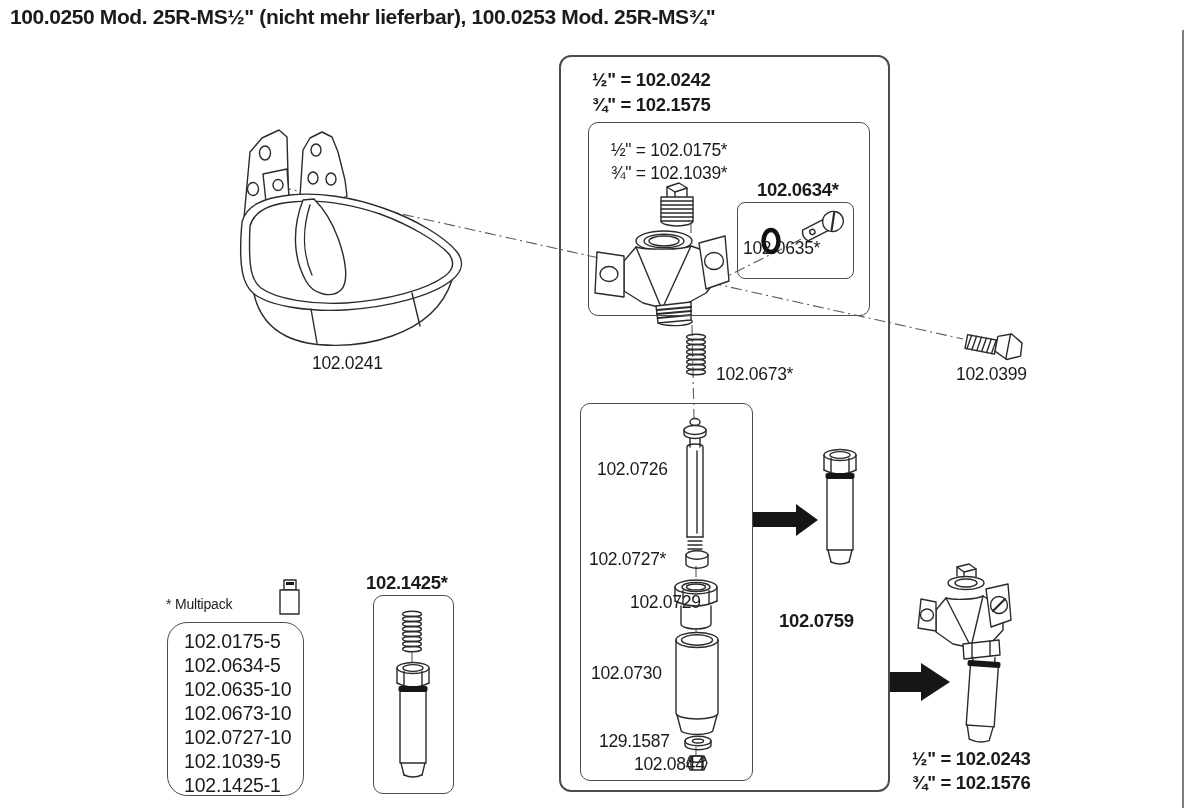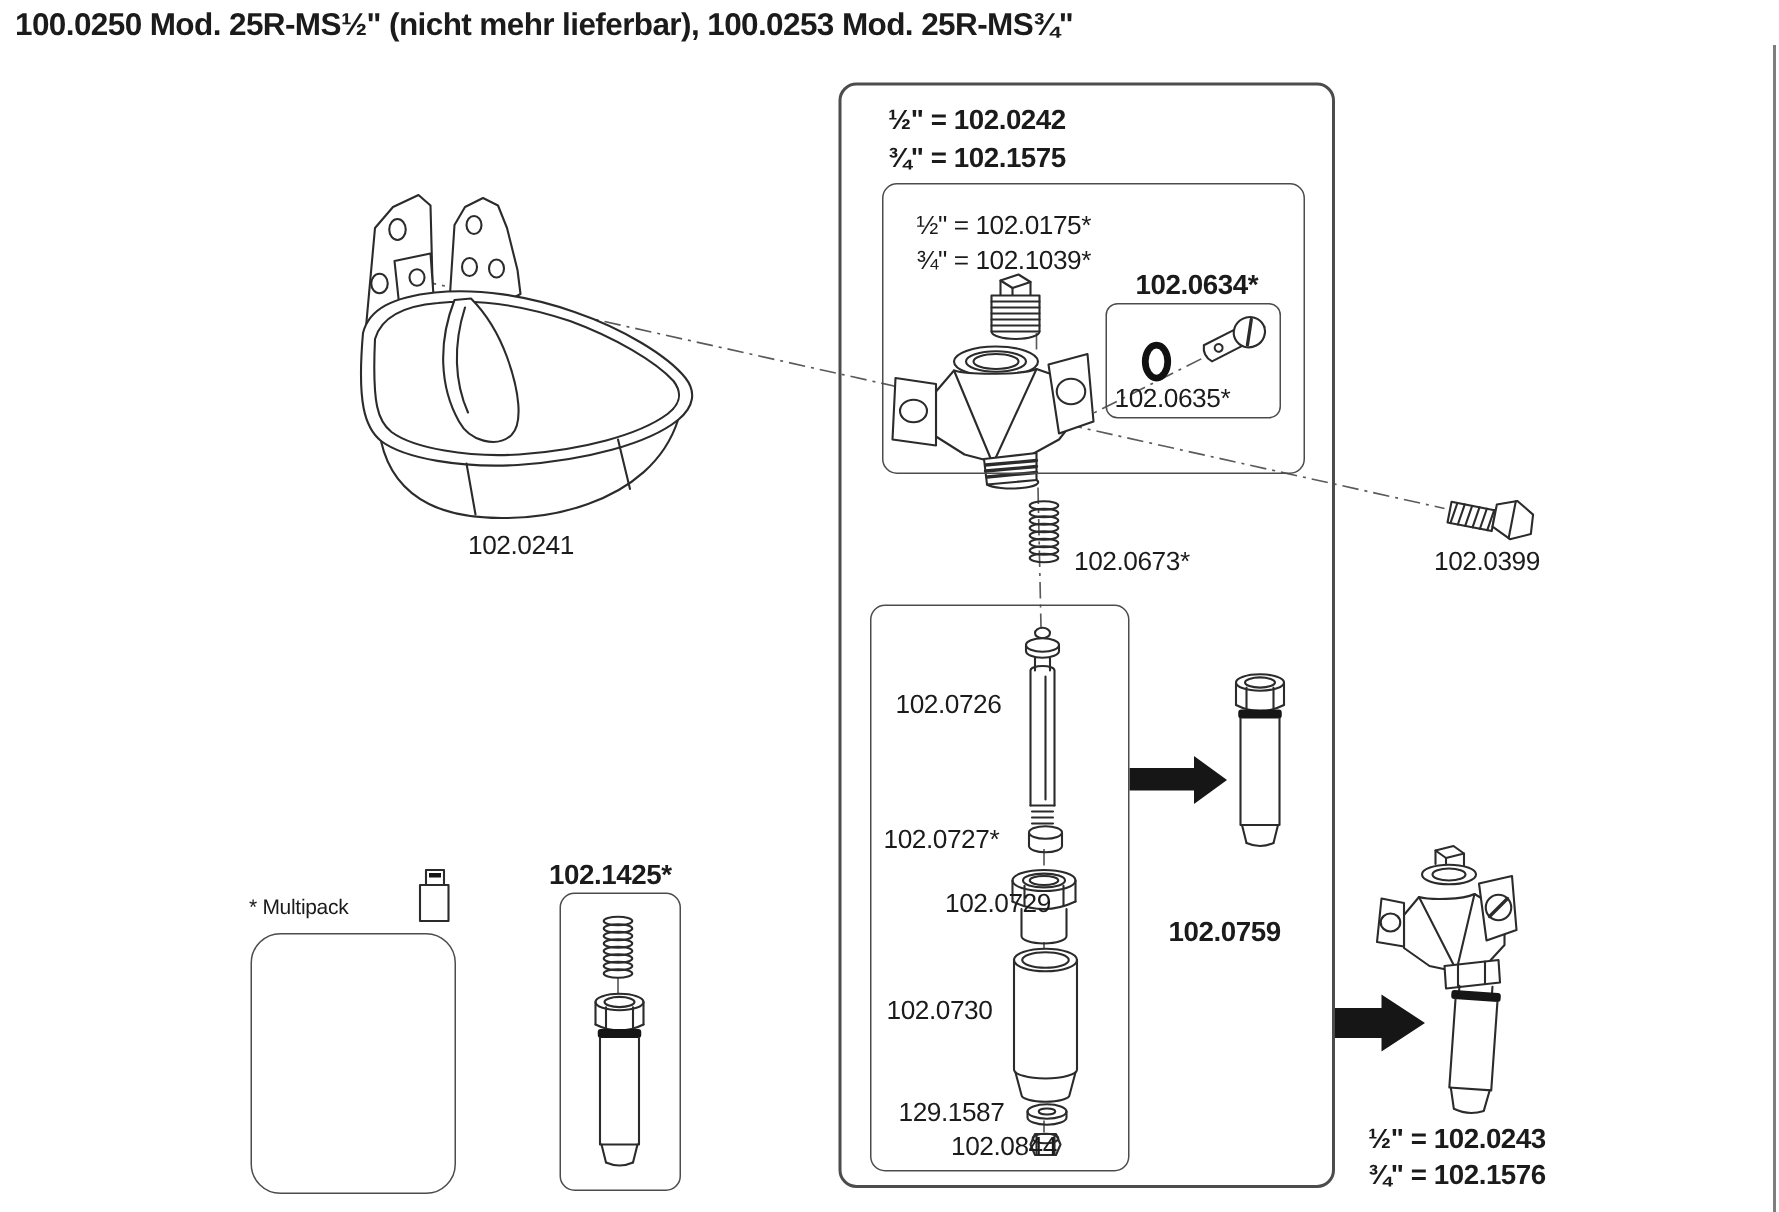--- a/index.html
+++ b/index.html
@@ -209,36 +209,45 @@
 
   <div class="abs title" style="left:10px;top:5px;">100.0250 Mod. 25R-MS½" (nicht mehr lieferbar), 100.0253 Mod. 25R-MS¾"</div>
 
   <div class="abs lbl-b" style="left:592px;top:69px;">½" = 102.0242</div>
   <div class="abs lbl-b" style="left:592px;top:94px;">¾" = 102.1575</div>
 
   <div class="abs lbl" style="left:611px;top:140px;">½" = 102.0175*</div>
   <div class="abs lbl" style="left:611px;top:163px;">¾" = 102.1039*</div>
 
   <div class="abs lbl-b" style="left:757px;top:179px;">102.0634*</div>
-  <div class="abs lbl" style="left:743px;top:255px;">102.0635*</div>
+  <div class="abs lbl" style="left:743px;top:238px;">102.0635*</div>
 
   <div class="abs lbl" style="left:716px;top:344px;margin-top:20px;">102.0673*</div>
 
   <div class="abs lbl" style="left:597px;top:459px;">102.0726</div>
   <div class="abs lbl" style="left:589px;top:549px;">102.0727*</div>
   <div class="abs lbl" style="left:589px;top:592px;margin-left:41px;">102.0729</div>
   <div class="abs lbl" style="left:591px;top:663px;">102.0730</div>
   <div class="abs lbl" style="left:599px;top:731px;">129.1587</div>
   <div class="abs lbl" style="left:634px;top:754px;">102.0844</div>
 
   <div class="abs lbl-b" style="left:779px;top:566px;margin-top:44px;">102.0759</div>
 
   <div class="abs lbl" style="left:956px;top:364px;">102.0399</div>
   <div class="abs lbl" style="left:312px;top:353px;">102.0241</div>
 
   <div class="abs mp-title" style="left:166px;top:596px;">* Multipack</div>
+  <div class="abs" style="left:184px;top:629px;">
+    <div class="mp-item">102.0175-5</div>
+    <div class="mp-item">102.0634-5</div>
+    <div class="mp-item">102.0635-10</div>
+    <div class="mp-item">102.0673-10</div>
+    <div class="mp-item">102.0727-10</div>
+    <div class="mp-item">102.1039-5</div>
+    <div class="mp-item">102.1425-1</div>
+  </div>
 
   <div class="abs lbl-b" style="left:366px;top:572px;">102.1425*</div>
 
   <div class="abs lbl-b" style="left:912px;top:748px;">½" = 102.0243</div>
   <div class="abs lbl-b" style="left:912px;top:772px;">¾" = 102.1576</div>
 
 </div>
 
 </body></html>

